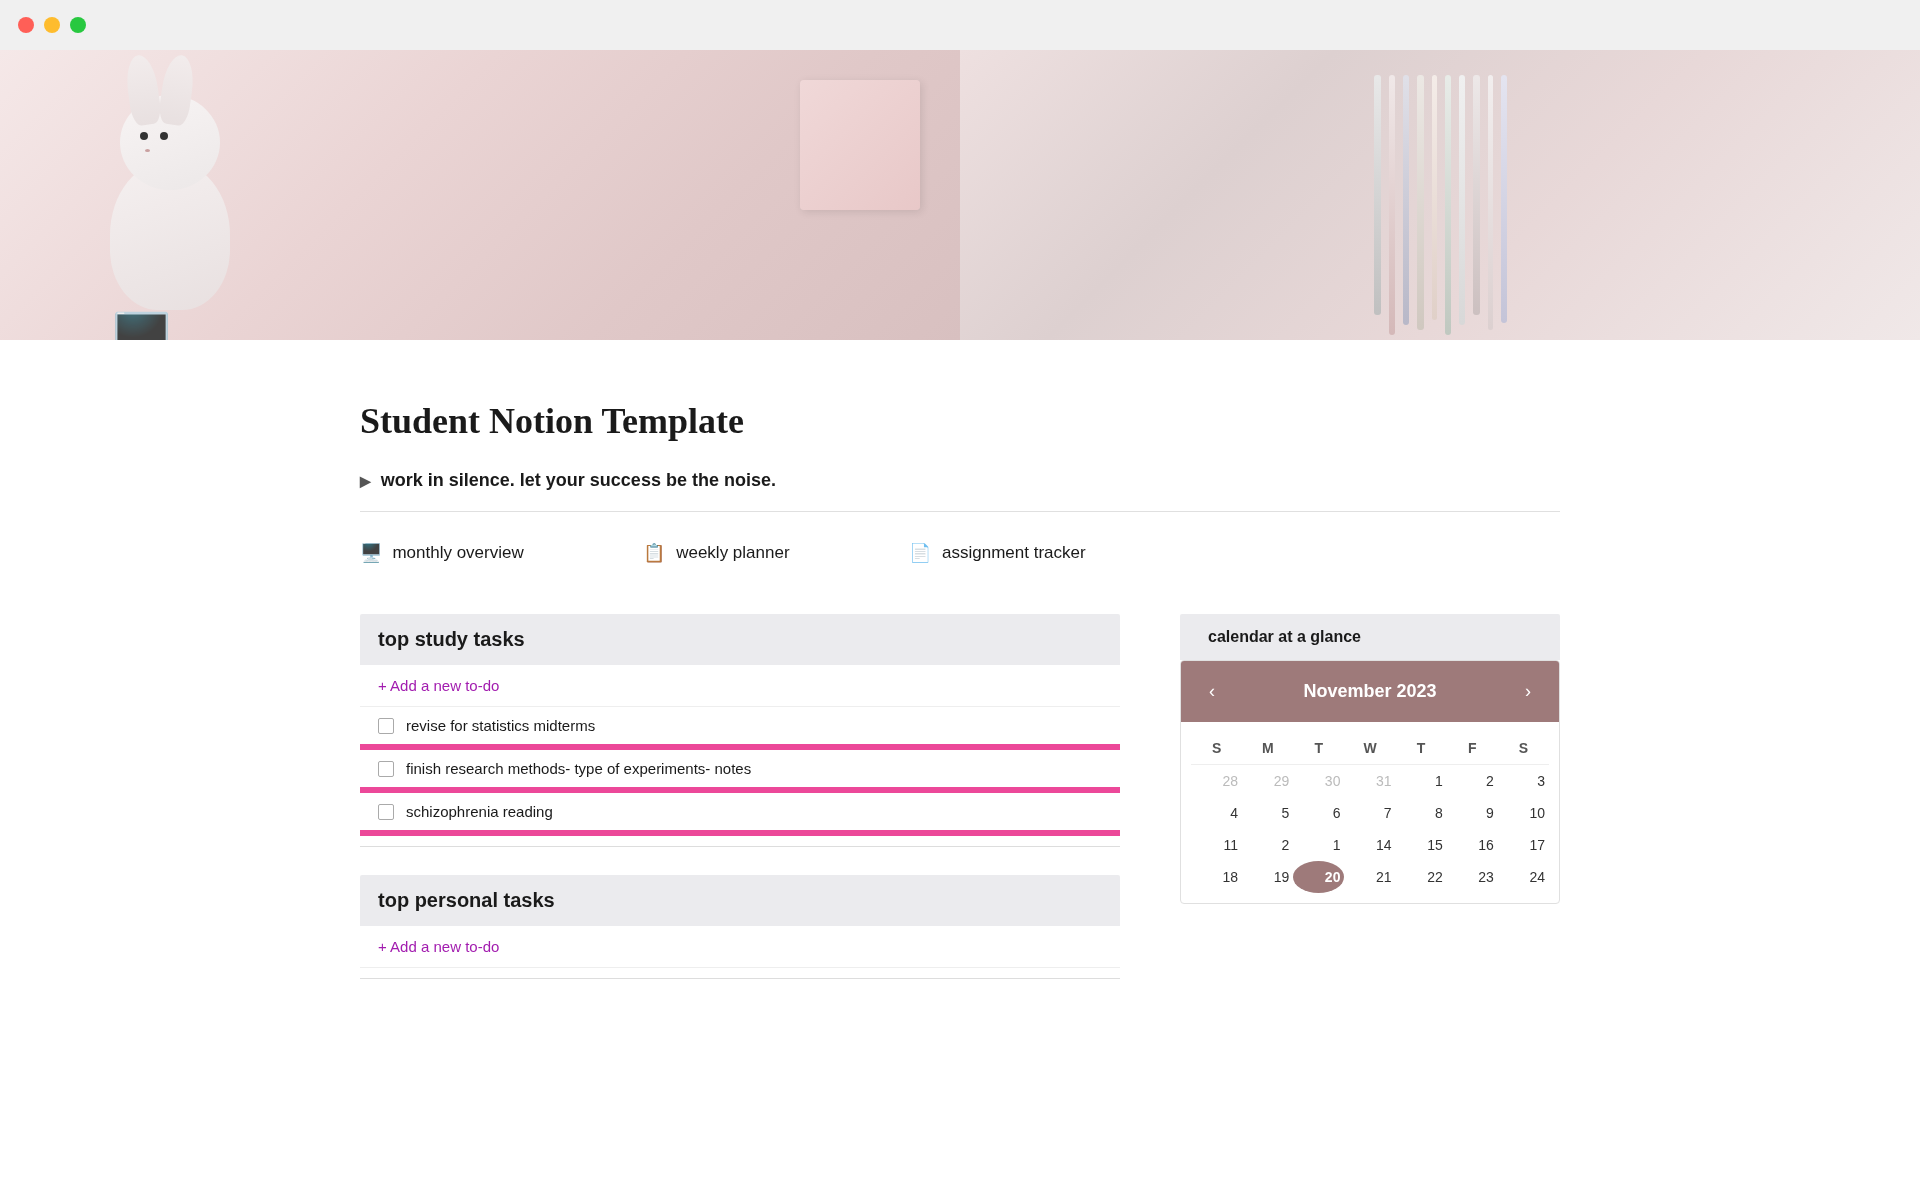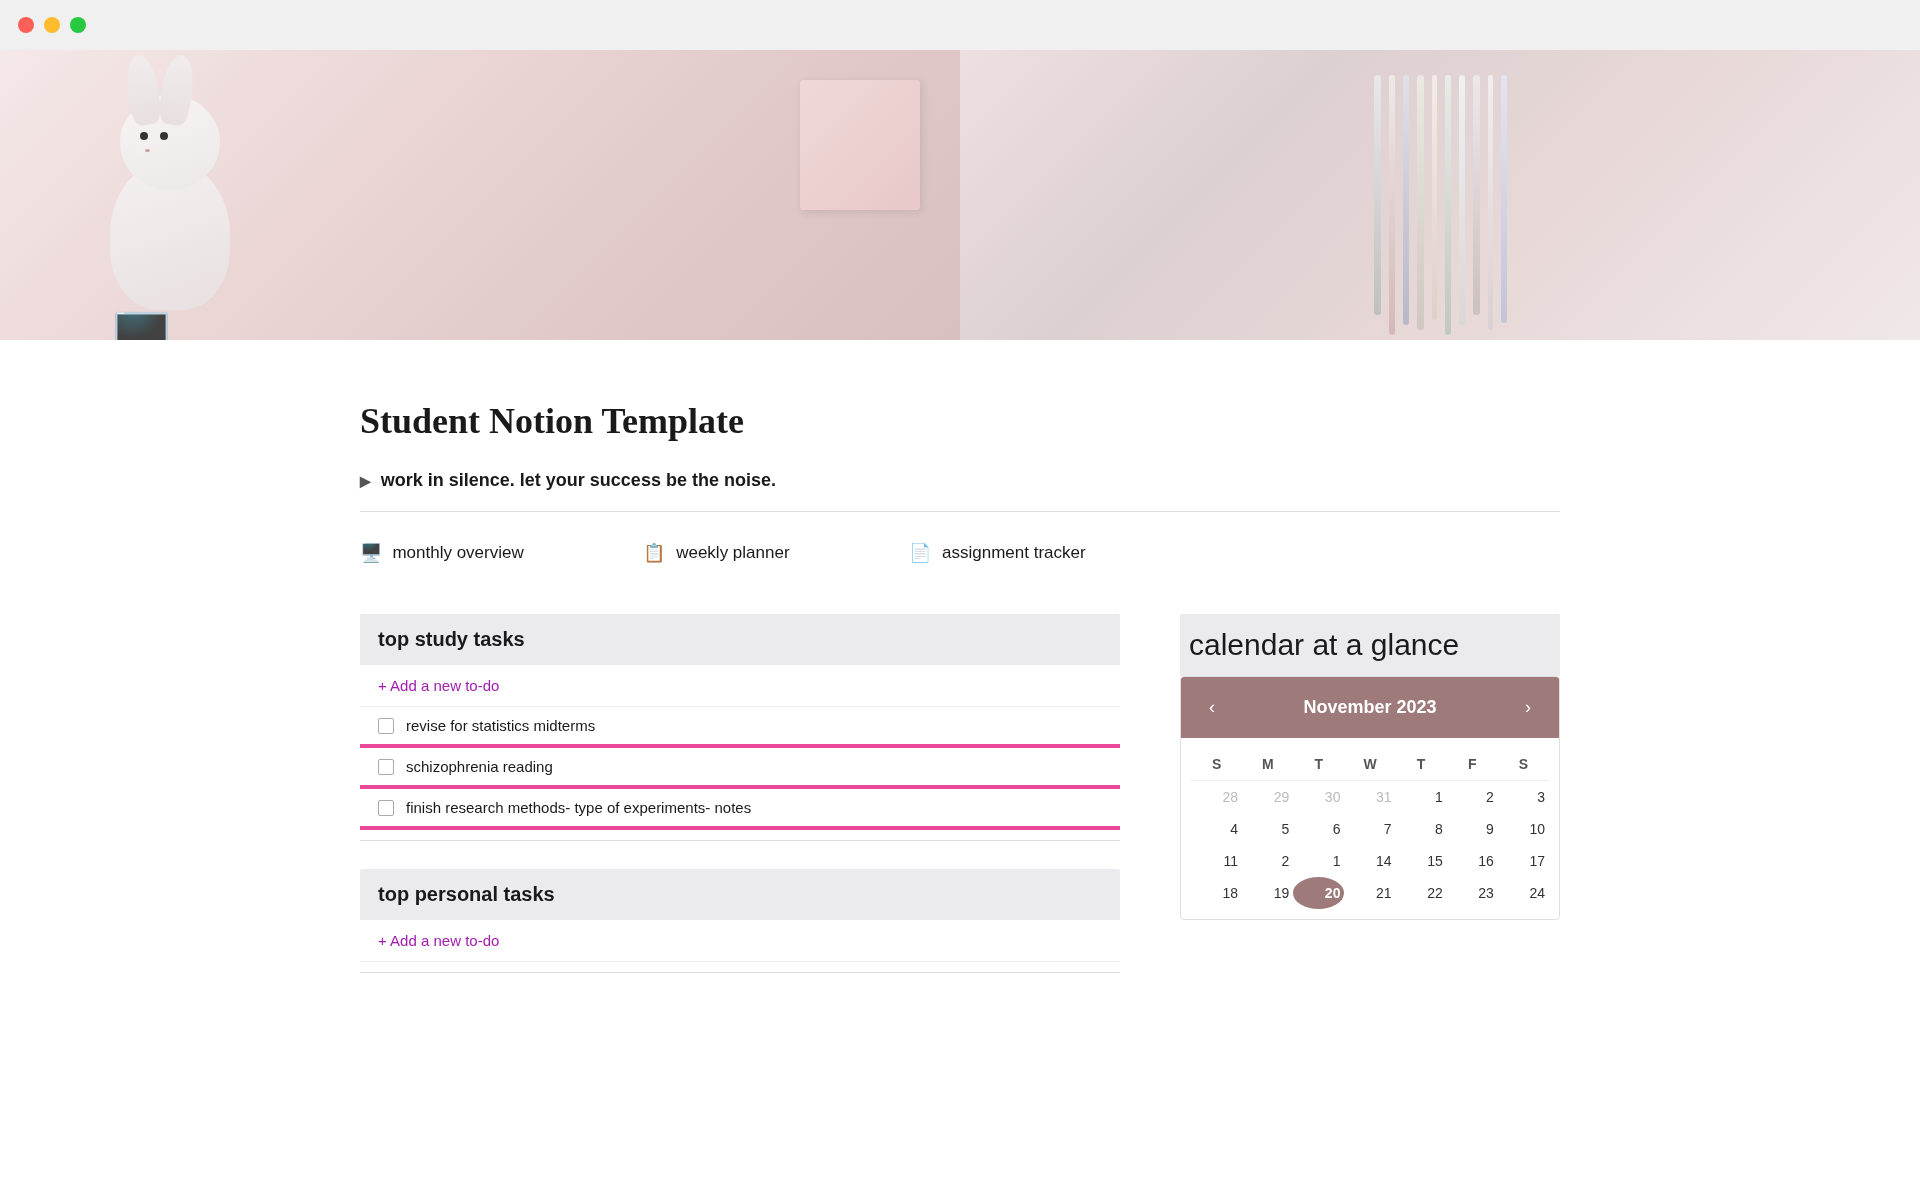--- a/index.html
+++ b/index.html
@@ -136,41 +136,41 @@
       border-bottom: 1px solid #eee;
     }
 
     .todo-item {
       display: flex;
       align-items: center;
       gap: 12px;
       padding: 10px 18px;
       font-size: 15px;
       color: #1a1a1a;
-      border-bottom: 4px solid #ec4899;
+      border-bottom: 6px solid #ec4899;
     }
 
     .checkbox {
       width: 16px;
       height: 16px;
       border: 1.5px solid #aaa;
       border-radius: 2px;
       flex-shrink: 0;
       background: #fff;
     }
 
     
     .right-col {}
 
     .calendar-section-title {
-      font-size: 30px;
-      font-weight: 400;
+      font-size: 16px;
+      font-weight: 700;
       color: #1a1a1a;
       background: #ebebee;
-      padding: 14px 9px;
+      padding: 14px 28px;
       margin-bottom: 0;
       border-radius: 2px 2px 0 0;
     }
 
     .calendar-widget {
       background: #fff;
       border: 1px solid #e0e0e0;
       border-radius: 4px;
       overflow: hidden;
     }
@@ -360,25 +360,25 @@
 
       <div class="section-body">
         <div class="section-header">top study tasks</div>
         <div class="add-todo">+ Add a new to-do</div>
         <div class="todo-item">
           <div class="checkbox"></div>
           <span>revise for statistics midterms</span>
         </div>
         <div class="todo-item">
           <div class="checkbox"></div>
-          <span>schizophrenia reading</span>
+          <span>finish research methods- type of experiments- notes</span>
         </div>
         <div class="todo-item">
           <div class="checkbox"></div>
-          <span>finish research methods- type of experiments- notes</span>
+          <span>schizophrenia reading</span>
         </div>
       </div>
 
       <div class="section-body">
         <div class="section-header">top personal tasks</div>
         <div class="add-todo">+ Add a new to-do</div>
       </div>
 
     </div>
 

